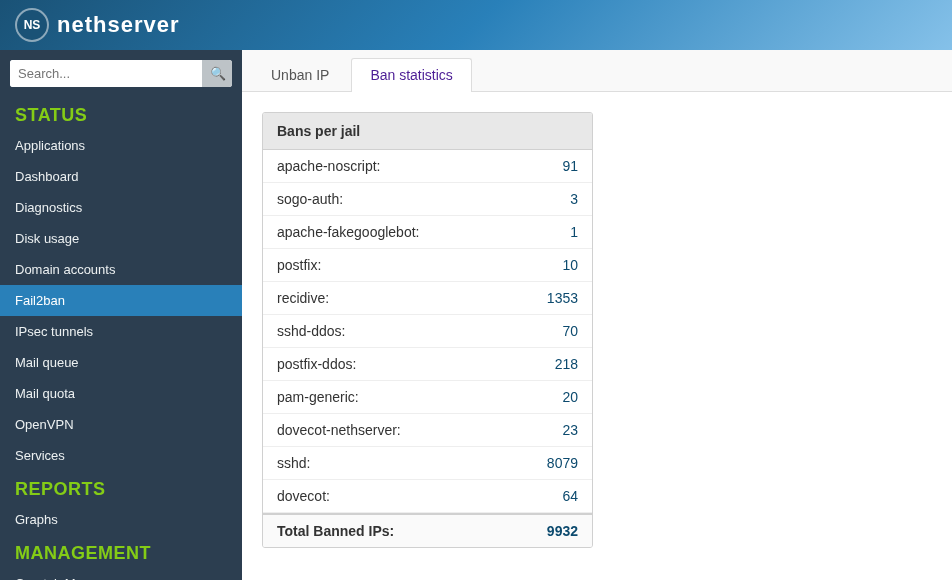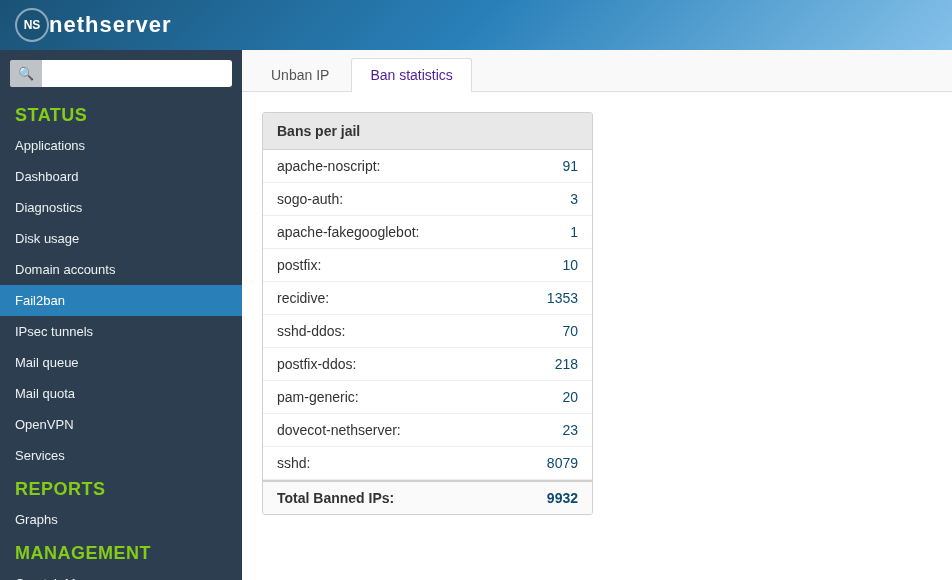--- a/index.html
+++ b/index.html
@@ -10,20 +10,21 @@
       background: linear-gradient(135deg, #1a5276 0%, #2980b9 50%, #85c1e9 100%);
       height: 50px;
       display: flex;
       align-items: center;
       padding: 0 15px;
       flex-shrink: 0;
     }
     .logo-area {
       display: flex;
       align-items: center;
+      gap: 8px;
     }
     .logo-circle {
       width: 34px;
       height: 34px;
       background: #1a5276;
       border-radius: 50%;
       display: flex;
       align-items: center;
       justify-content: center;
       color: white;
@@ -193,20 +194,21 @@
     <span class="logo-text">nethserver</span>
   </div>
 </div>
 
 <div class="main-layout">
 
   <div class="sidebar">
 
     <div class="search-container">
       <div class="search-box">
+        <input class="search-input" type="text" placeholder="Search..." style="">
         <button class="search-btn">🔍</button>
       </div>
     </div>
 
     <div class="sidebar-section-label">Status</div>
     <div class="sidebar-item">Applications</div>
     <div class="sidebar-item">Dashboard</div>
     <div class="sidebar-item">Diagnostics</div>
     <div class="sidebar-item">Disk usage</div>
     <div class="sidebar-item">Domain accounts</div>
@@ -271,20 +273,24 @@
           <span class="count">20</span>
         </div>
         <div class="bans-row">
           <span class="jail-name">dovecot-nethserver:</span>
           <span class="count">23</span>
         </div>
         <div class="bans-row">
           <span class="jail-name">sshd:</span>
           <span class="count">8079</span>
         </div>
+        <div class="bans-row">
+          <span class="jail-name">dovecot:</span>
+          <span class="count">64</span>
+        </div>
 
         <div class="bans-row total-row">
           <span class="jail-name">Total Banned IPs:</span>
           <span class="count">9932</span>
         </div>
       </div>
 
     </div>
   </div>
 

